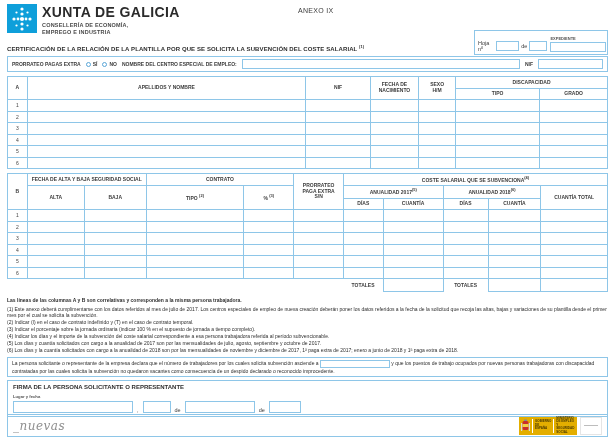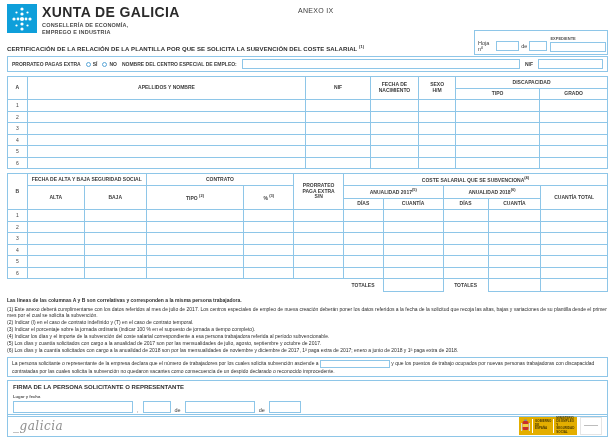--- a/index.html
+++ b/index.html
@@ -386,21 +386,21 @@
       <span>de</span>
       <span class="input w70 h12"></span>
       <span>de</span>
       <span class="input w32 h12"></span>
     </div>
   </div>
 
 </div>
 
 <div class="footer">
-  <span class="galicia-logo">galicia</span>
+  <span class="galicia-logo">nuevas</span>
   <div class="footer-right">
     <div class="gob-badge">
       <svg class="gob-arms" viewBox="0 0 9 14">
         <rect x="1.5" y="2" width="6" height="9" rx="1.5" fill="#c92c2c"></rect>
         <rect x="1.5" y="5" width="6" height="3" fill="#f0d048"></rect>
         <rect x="3" y="0.5" width="3" height="1.5" fill="#8a8a8a"></rect>
         <rect x="0" y="4" width="1.2" height="8" fill="#d8d8d8"></rect>
         <rect x="7.8" y="4" width="1.2" height="8" fill="#d8d8d8"></rect>
       </svg>
       <div class="gob-col">

